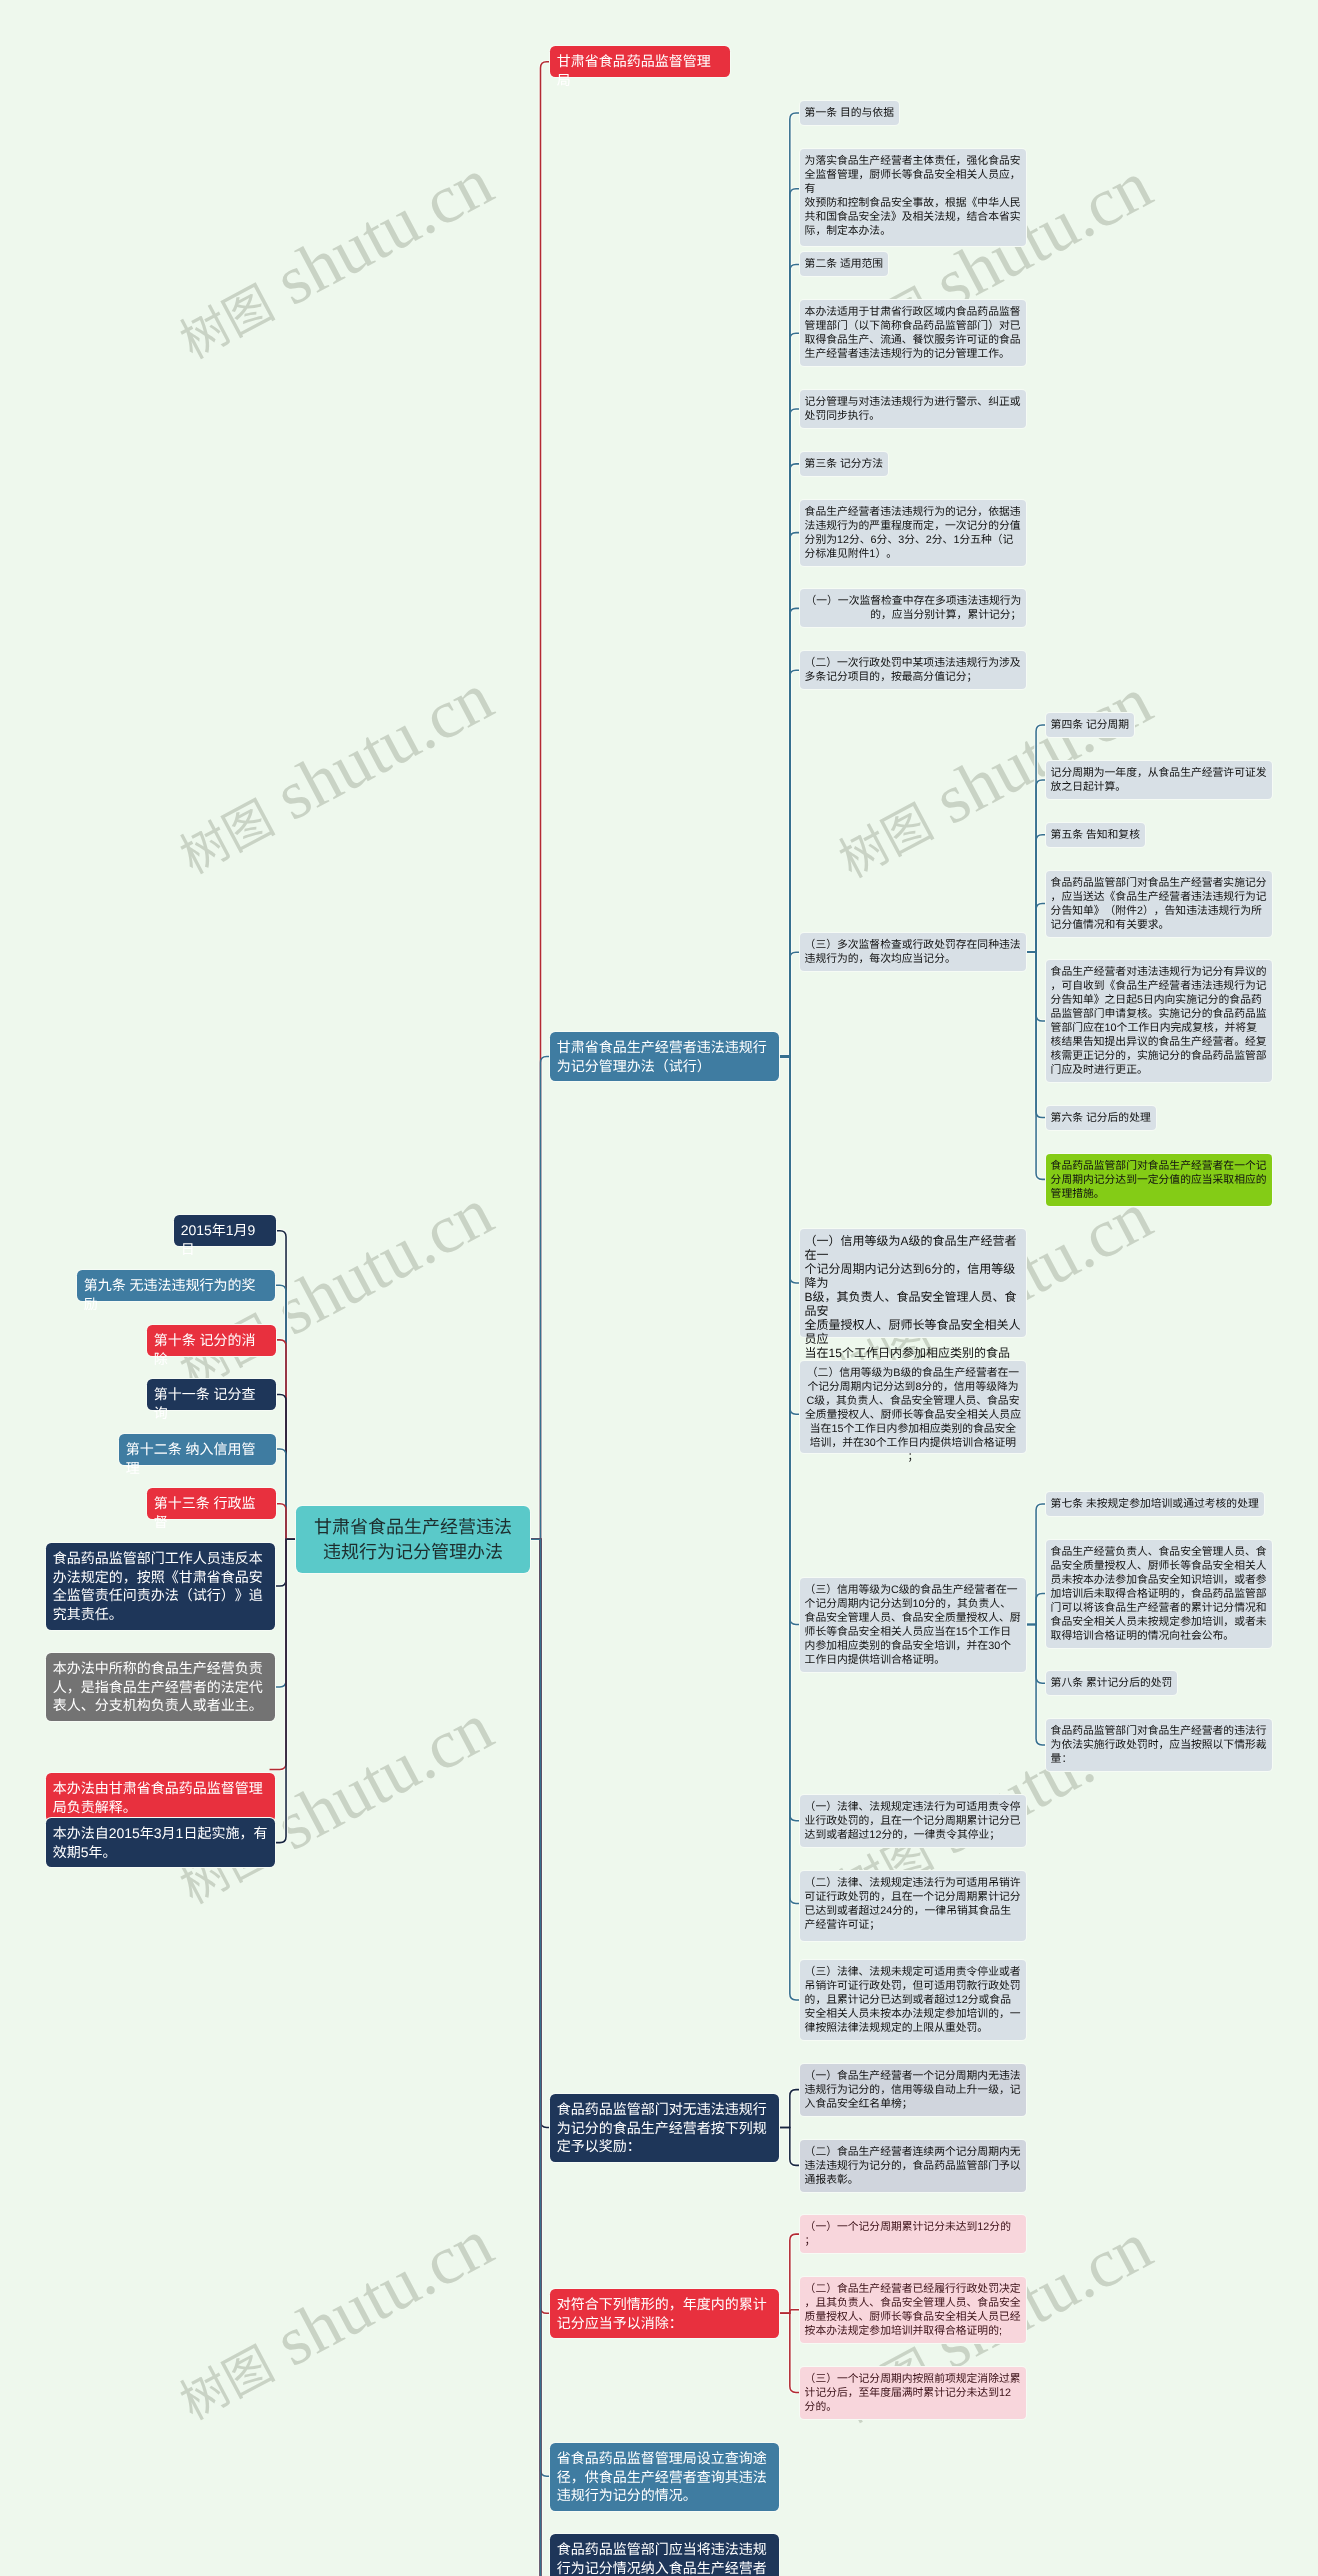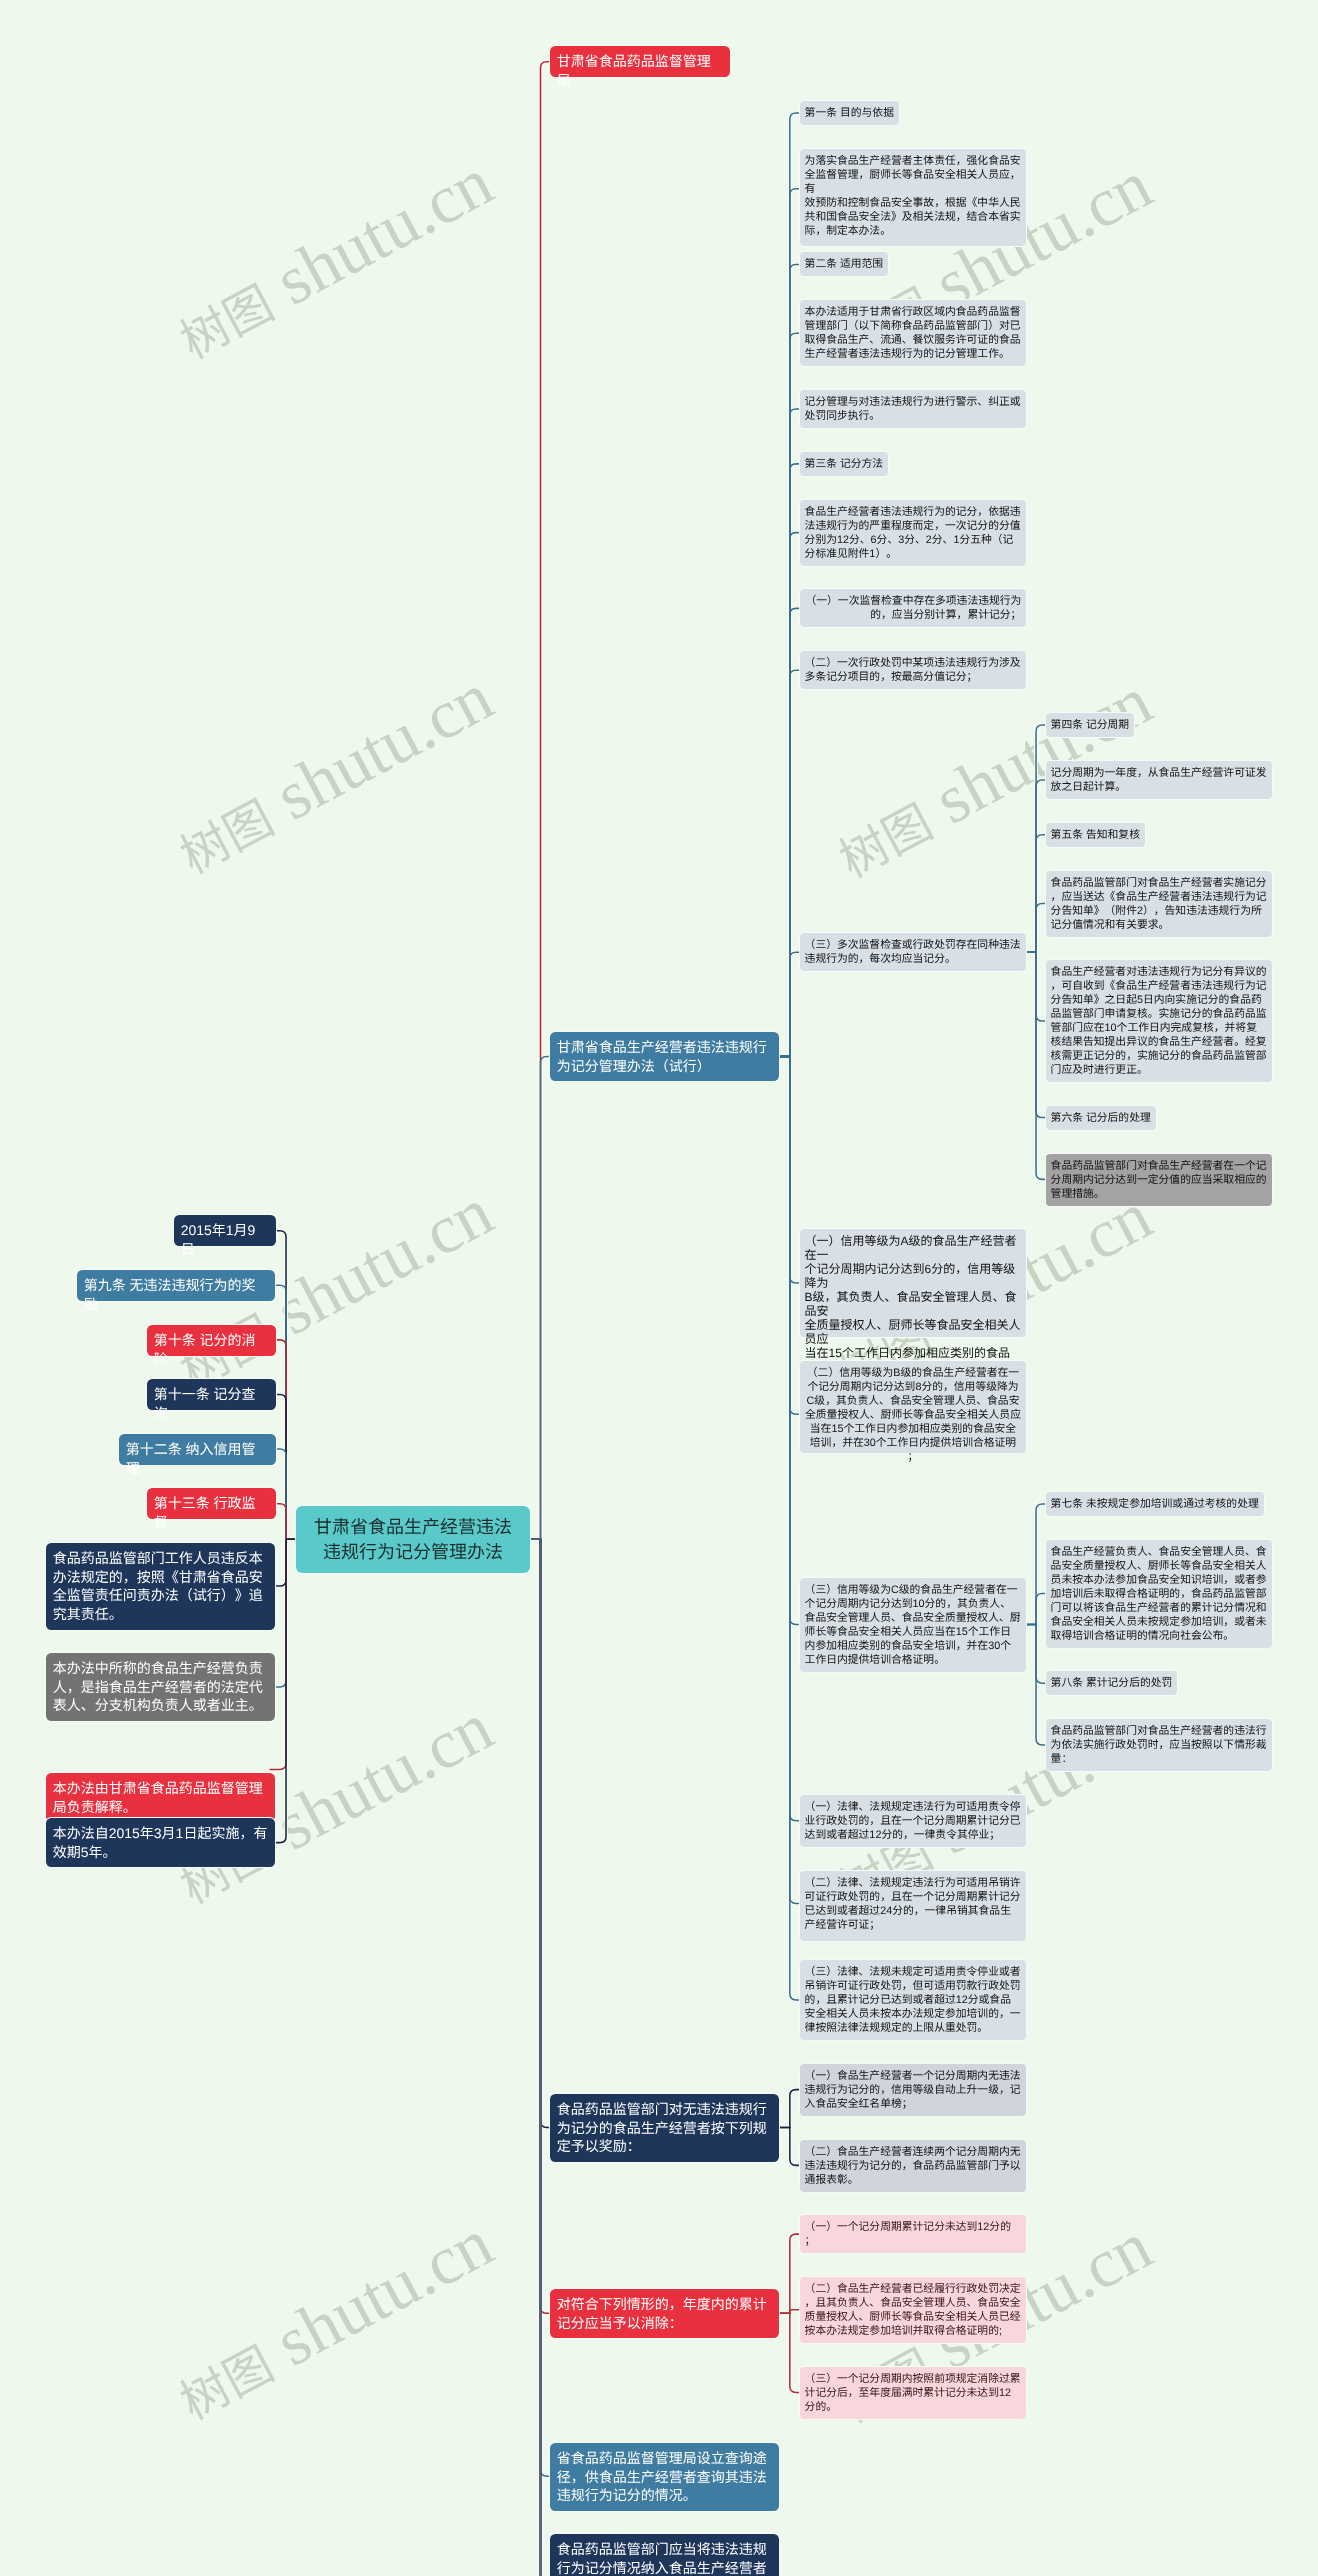--- a/index.html
+++ b/index.html
@@ -266,21 +266,21 @@
         <span class="ln">分告知单》之日起5日内向实施记分的食品药</span>
         <span class="ln">品监管部门申请复核。实施记分的食品药品监</span>
         <span class="ln">管部门应在10个工作日内完成复核，并将复</span>
         <span class="ln">核结果告知提出异议的食品生产经营者。经复</span>
         <span class="ln">核需更正记分的，实施记分的食品药品监管部</span>
         <span class="ln">门应及时进行更正。</span>
       </div>
       <div class="nd" style="left: 1046px; top: 1106px; width: 110px; height: 24px; background: rgb(216, 224, 230); color: rgb(17, 17, 17); font-size: 10.8px; line-height: 14px; padding: 5.2px 4.6px; border-radius: 4.1px; text-align: left;">
         <span class="ln">第六条 记分后的处理</span>
       </div>
-      <div class="nd" style="left: 1046px; top: 1154px; width: 226px; height: 52px; background: #a3a3a3; color: rgb(17, 17, 17); font-size: 10.8px; line-height: 14px; padding: 5.2px 4.6px; border-radius: 4.1px; text-align: left;">
+      <div class="nd" style="left: 1046px; top: 1154px; width: 226px; height: 52px; background: #84cc16; color: rgb(17, 17, 17); font-size: 10.8px; line-height: 14px; padding: 5.2px 4.6px; border-radius: 4.1px; text-align: left;">
         <span class="ln">食品药品监管部门对食品生产经营者在一个记</span>
         <span class="ln">分周期内记分达到一定分值的应当采取相应的</span>
         <span class="ln">管理措施。</span>
       </div>
       <div class="nd" style="left: 800px; top: 1229px; width: 226px; height: 108px; background: rgb(216, 224, 230); color: rgb(17, 17, 17); font-size: 12px; line-height: 14px; padding: 5.2px 4.6px; border-radius: 4.1px; text-align: left;">
         <span class="ln">（一）信用等级为A级的食品生产经营者在一</span>
         <span class="ln">个记分周期内记分达到6分的，信用等级降为</span>
         <span class="ln">B级，其负责人、食品安全管理人员、食品安</span>
         <span class="ln">全质量授权人、厨师长等食品安全相关人员应</span>
         <span class="ln">当在15个工作日内参加相应类别的食品安全</span>

